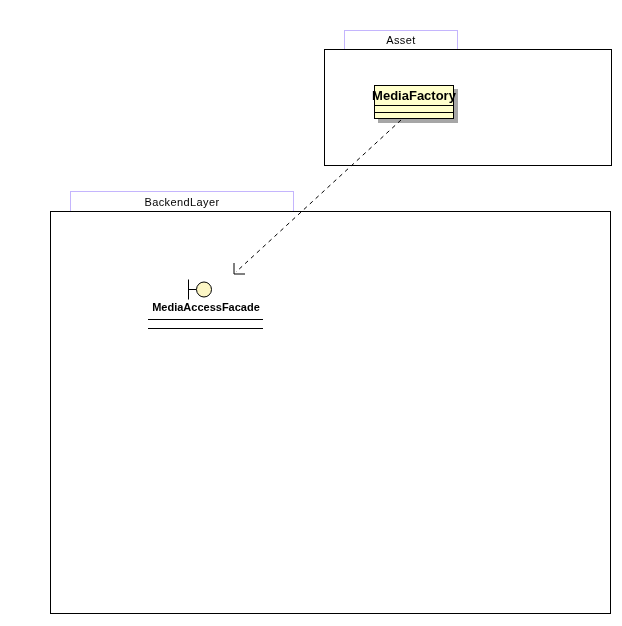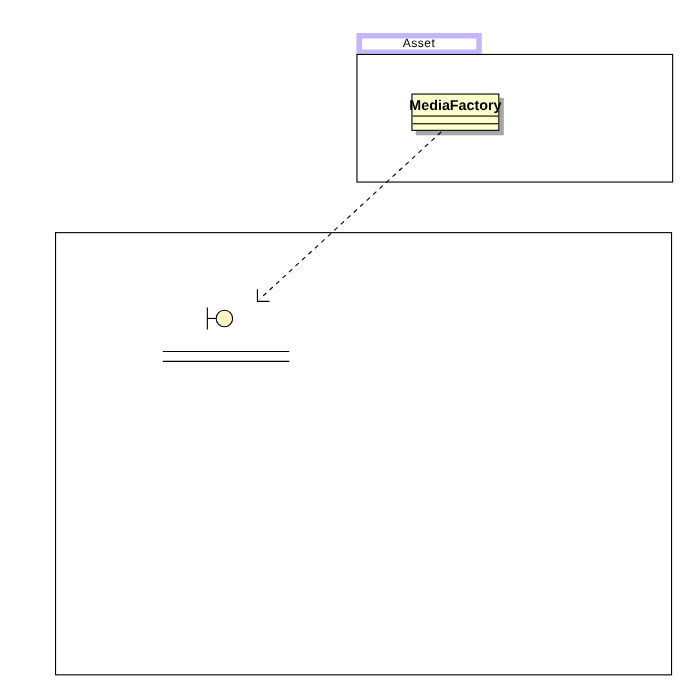--- a/index.html
+++ b/index.html
@@ -13,27 +13,28 @@
     height: 626px;
     background: #ffffff;
     font-family: "Liberation Sans", sans-serif;
     color: #000000;
     overflow: hidden;
   }
   
   .pkg-tab {
     position: absolute;
     box-sizing: border-box;
-    border: 5px solid #c4b5fd;
+    border: 1px solid #c4b5fd;
     background: #ffffff;
     display: flex;
     align-items: center;
     justify-content: center;
     font-size: 11px;
     letter-spacing: 0.4px;
+    margin-left: 20px;
   }
   .pkg-body {
     position: absolute;
     box-sizing: border-box;
     border: 1px solid #000000;
     background: #ffffff;
   }
   #asset-tab    { left: 324px; top: 30px;  width: 114px; height: 20px; }
   #asset-body   { left: 324px; top: 49px;  width: 288px; height: 117px; }
   #backend-tab  { left: 50px;  top: 191px; width: 224px; height: 21px; }
@@ -91,20 +92,23 @@
 </head>
 <body>
 
 <div id="canvas">
 
   <div id="asset-tab" class="pkg-tab">
     <span>Asset</span>
   </div>
   <div id="asset-body" class="pkg-body"></div>
 
+  <div id="backend-tab" class="pkg-tab">
+    <span>BackendLayer</span>
+  </div>
   <div id="backend-body" class="pkg-body"></div>
 
   <div id="media-factory">
     <div class="cls-title">MediaFactory</div>
     <div class="cls-comp"></div>
     <div class="cls-comp"></div>
   </div>
 
   <svg id="overlay" viewBox="0 0 622 626" xmlns="http://www.w3.org/2000/svg">
 
@@ -113,14 +117,15 @@
     <polyline points="234,263 234,274 245,274" fill="none" stroke="#000000" stroke-width="1"></polyline>
 
     <line x1="188.5" y1="279.5" x2="188.5" y2="299.5" stroke="#000000" stroke-width="1"></line>
     <line x1="188.5" y1="289.5" x2="196.5" y2="289.5" stroke="#000000" stroke-width="1"></line>
     <circle cx="204" cy="289.5" r="7.5" fill="#FCF6C5" stroke="#000000" stroke-width="1"></circle>
 
     <line x1="148" y1="319.5" x2="263" y2="319.5" stroke="#000000" stroke-width="1"></line>
     <line x1="148" y1="328.5" x2="263" y2="328.5" stroke="#000000" stroke-width="1"></line>
   </svg>
 
+  <div id="facade-label">MediaAccessFacade</div>
 
 </div>
 
 </body></html>

